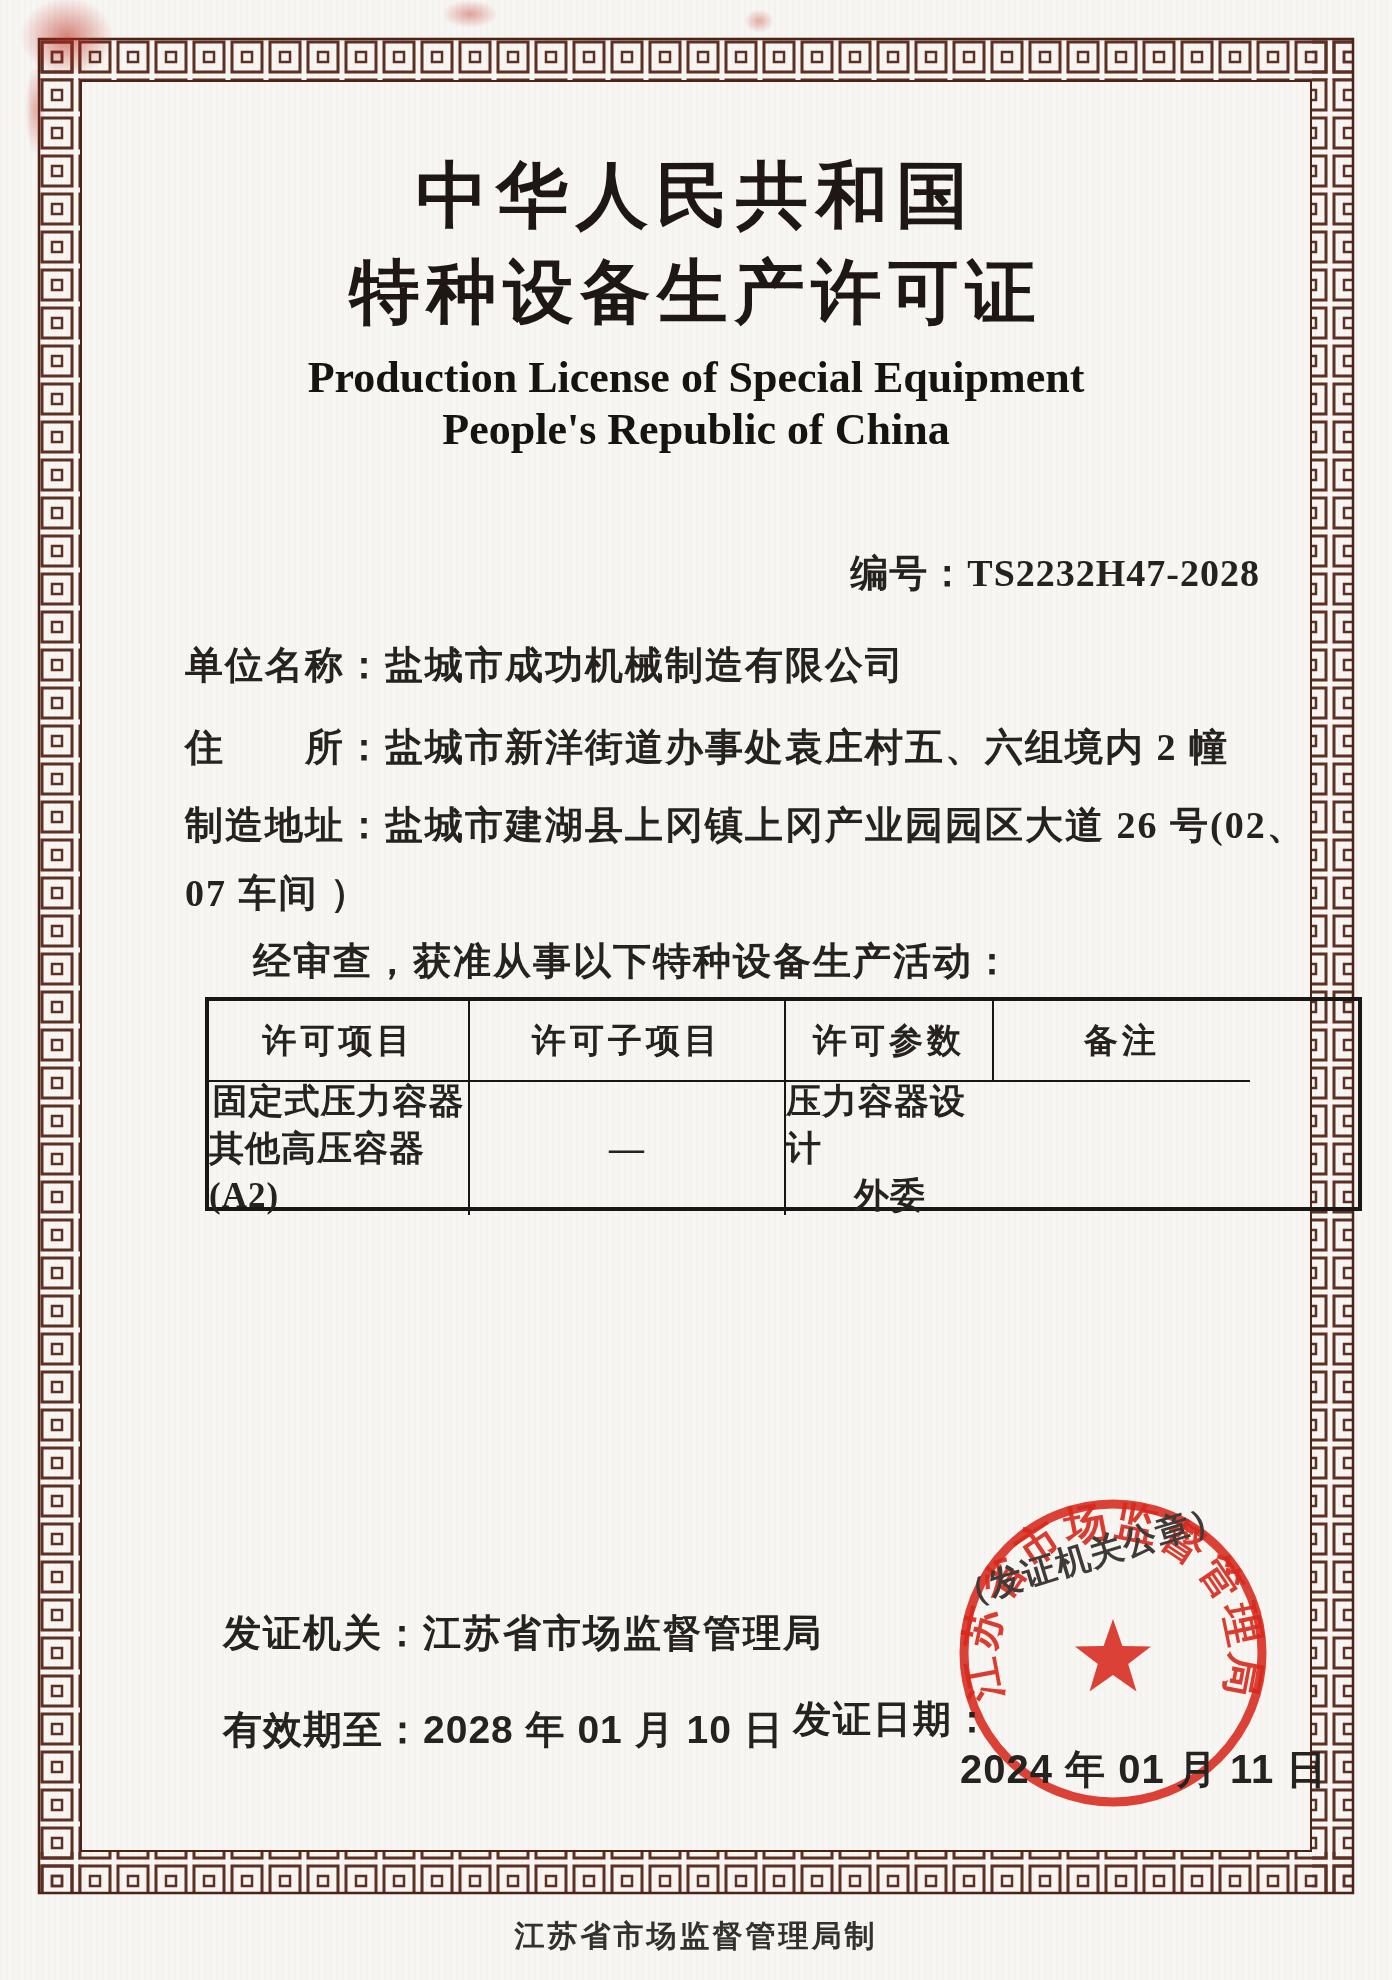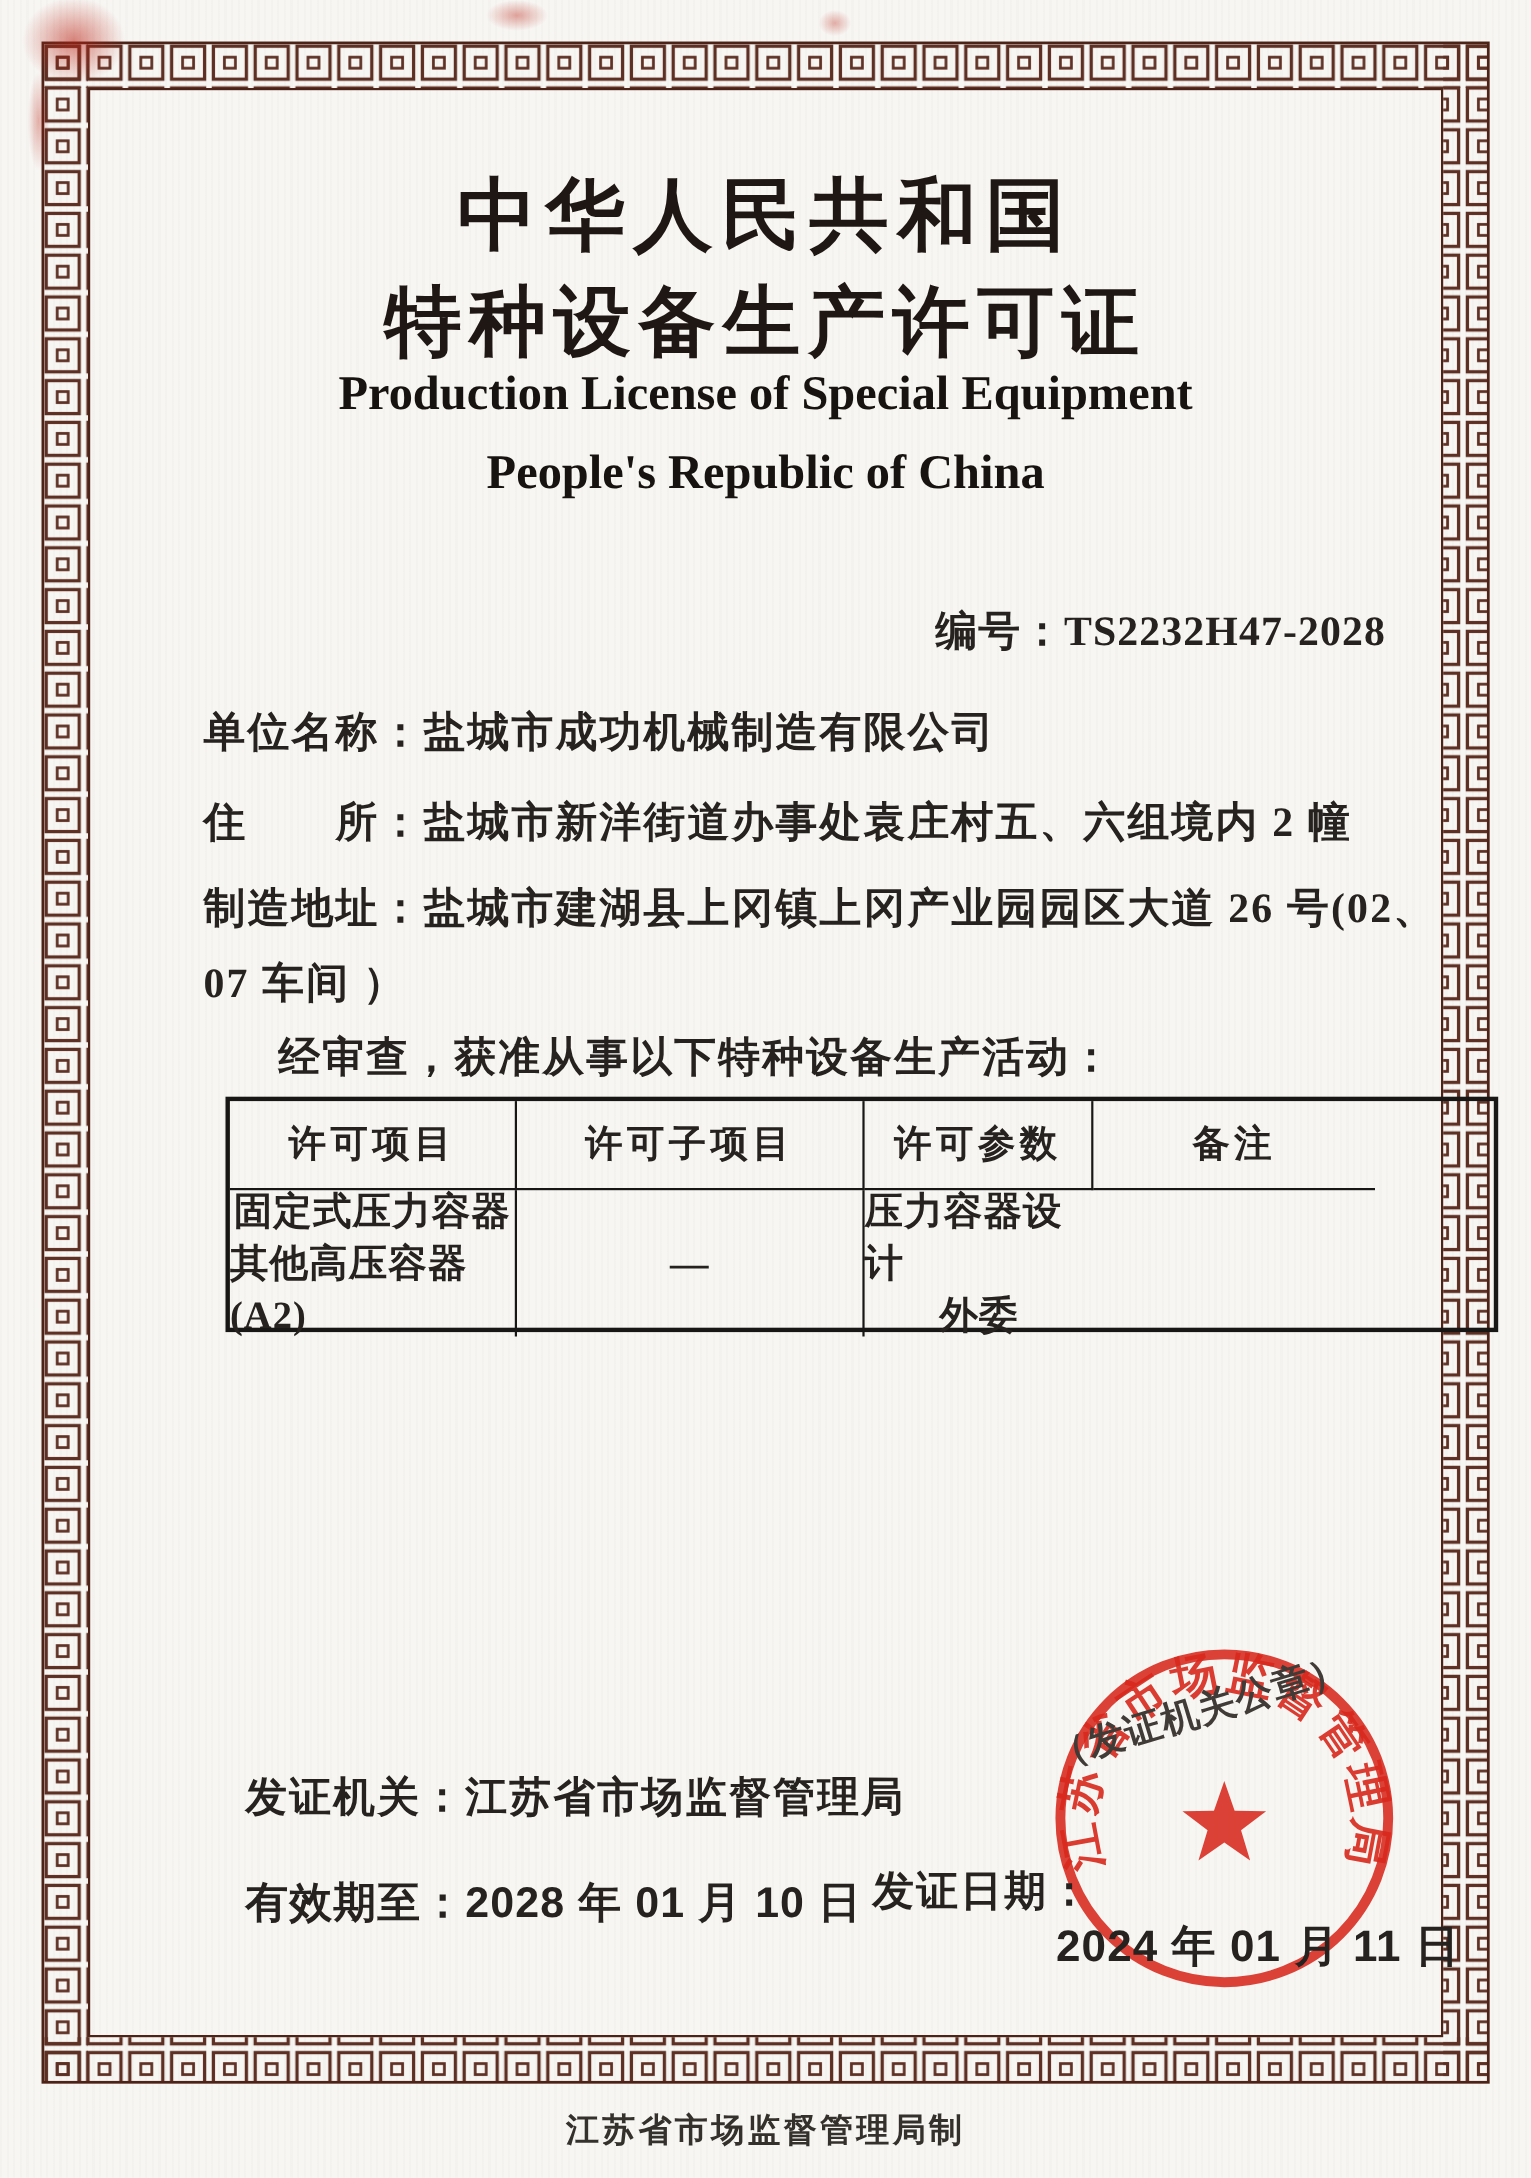--- a/index.html
+++ b/index.html
@@ -11,21 +11,21 @@
   }
   .texture{
     position:absolute;inset:0;z-index:0;pointer-events:none;
     background:repeating-linear-gradient(90deg, rgba(60,55,50,0.02) 0 2px, rgba(0,0,0,0) 2px 6px);
   }
   .abs{position:absolute;}
   .center{left:0;right:0;text-align:center;}
   
   .title1{top:148px;font-size:72px;font-weight:bold;letter-spacing:8px;color:#1f1713;}
   .title2{top:246px;font-size:70px;font-weight:bold;letter-spacing:7px;color:#1f1713;}
-  .en1{top:332px;font-size:44px;font-weight:bold;color:#171310;}
+  .en1{top:352px;font-size:44px;font-weight:bold;color:#171310;}
   .en2{top:404px;font-size:44px;font-weight:bold;color:#171310;}
   
   .license{top:548px;right:132px;font-size:38px;font-weight:600;letter-spacing:1px;text-align:center;}
   
   .field{left:185px;font-size:38px;font-weight:600;letter-spacing:2px;white-space:nowrap;}
   .f1{top:640px;} .f2{top:722px;} .f3{top:800px;} .f4{top:868px;}
   .intro{left:253px;top:936px;font-size:38px;font-weight:600;letter-spacing:2px;}
   
   .lic-table{
     left:205px;top:997px;width:1157px;height:214px;

